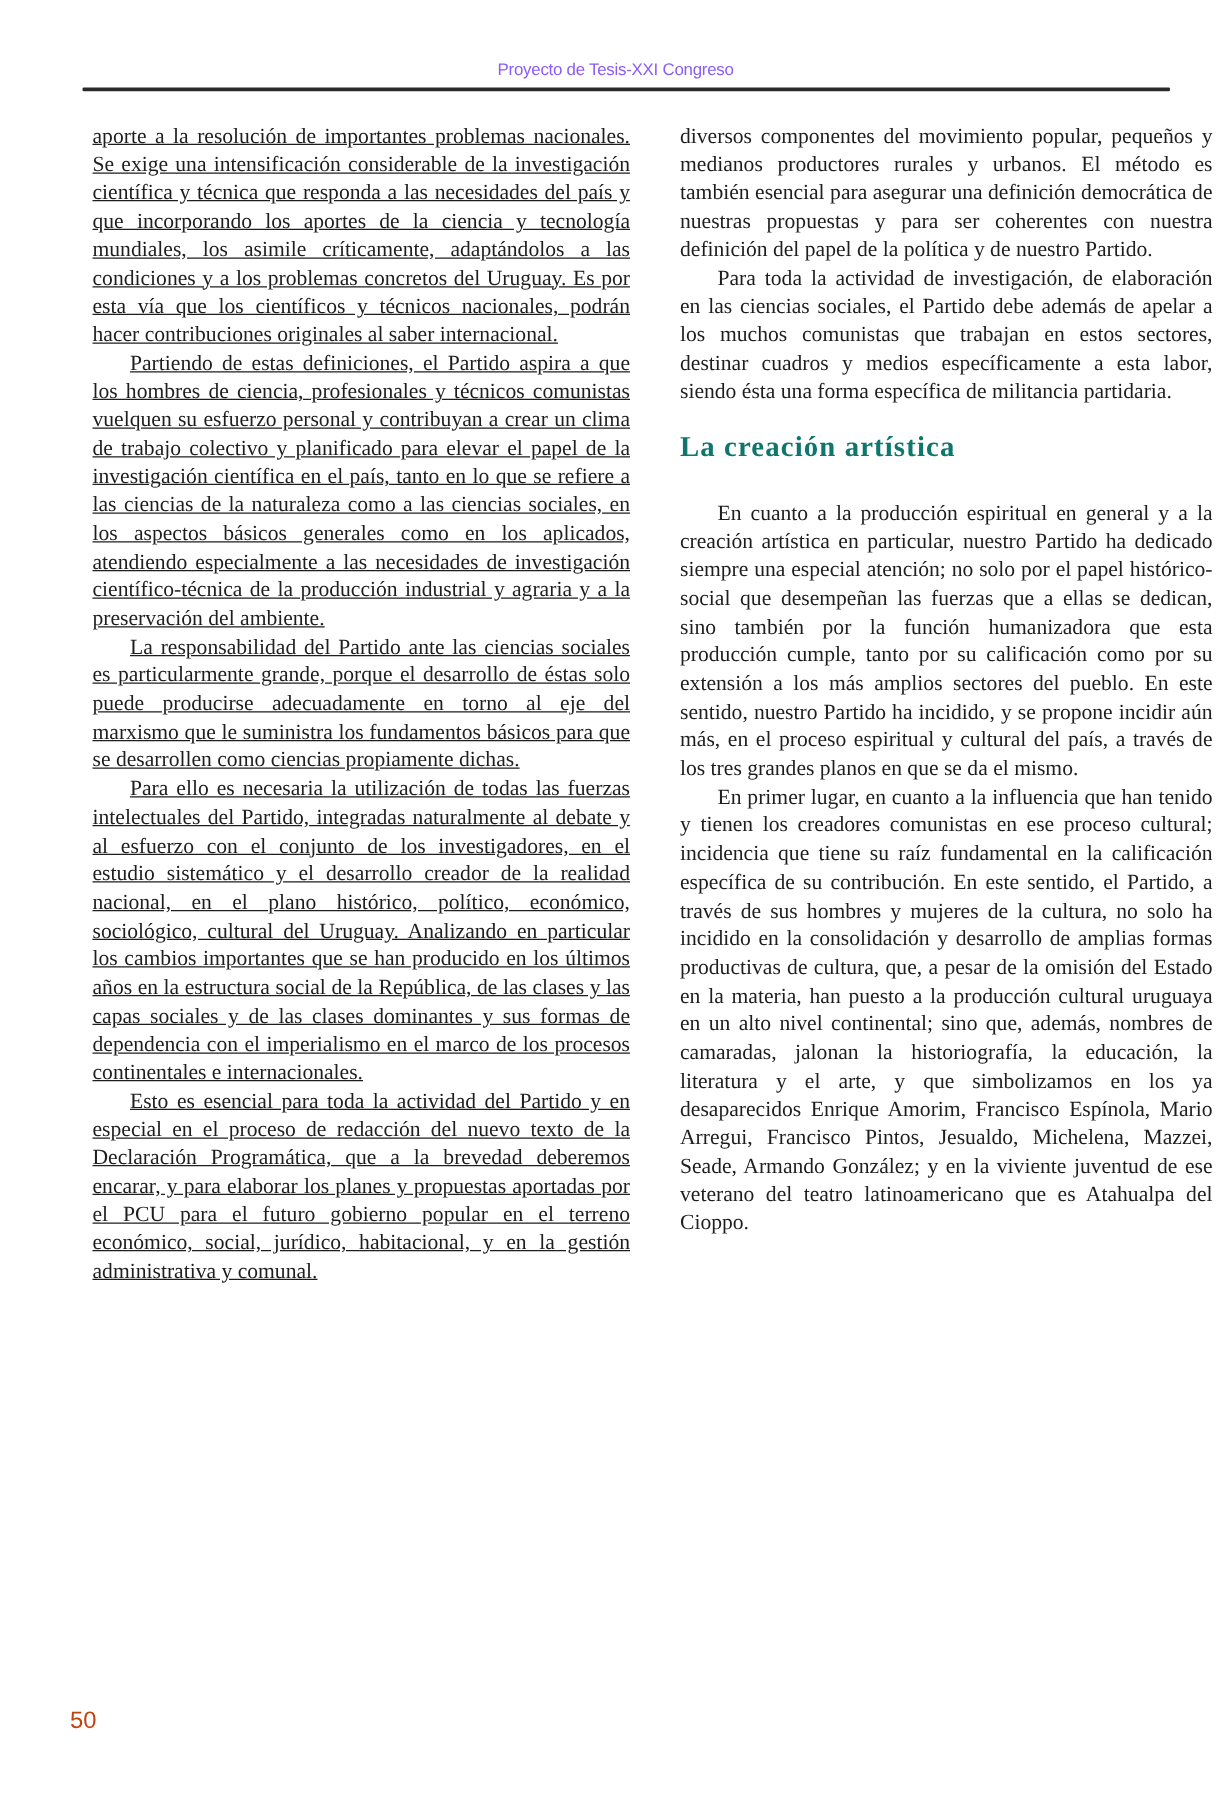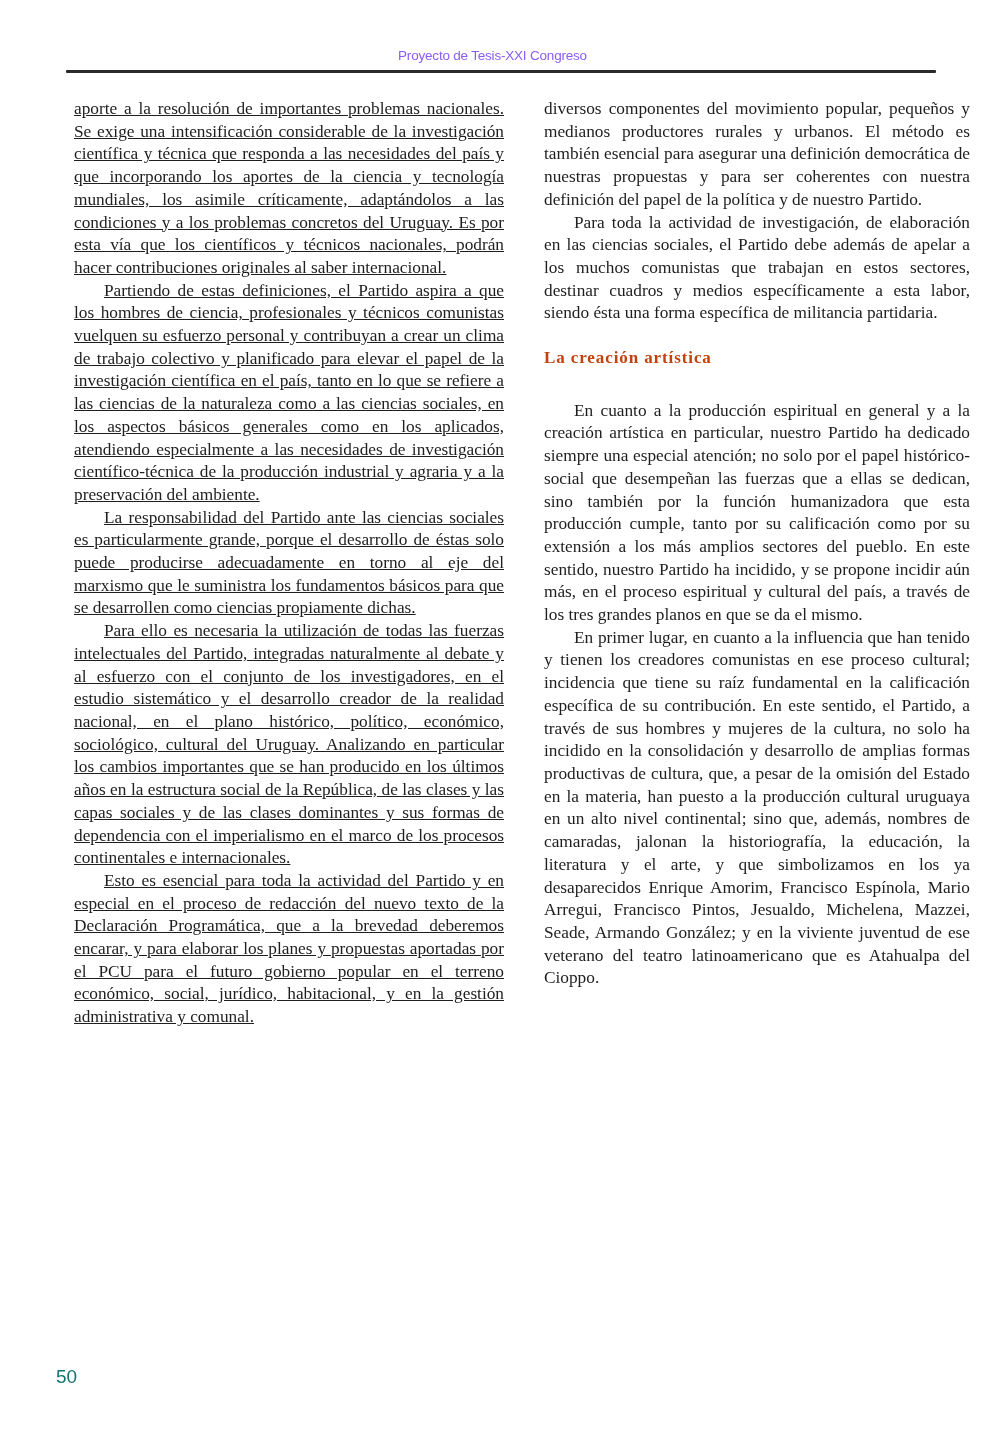--- a/index.html
+++ b/index.html
@@ -48,33 +48,33 @@
     .col-right { left: 524px; width: 426px; margin-left: 20px; }
     .column p {
       margin: 0;
       text-indent: 30px;
       hyphens: manual;
     }
     .column p.noindent { text-indent: 0; }
     .section-heading {
       font-family: "Liberation Serif", serif;
       font-weight: bold;
-      font-size: 17px;
+      font-size: 23px;
       letter-spacing: 0.9px;
-      color: #c2410c;
+      color: #0f766e;
       margin: 22px 0 30px 0;
       text-indent: 0;
     }
     .page-number {
       position: absolute;
       left: 56px;
       top: 1366px;
       font-family: "Liberation Sans", sans-serif;
       font-size: 19px;
-      color: #0f766e;
+      color: #c2410c;
     }
   </style>
 </head>
 <body>
 
 <div class="running-header">Proyecto de Tesis-XXI Congreso</div>
 <div class="header-rule"></div>
 
 <div class="column col-left">
   <p class="noindent">aporte a la resolución de importantes problemas nacionales. Se exige una intensificación considerable de la investigación científica y técnica que responda a las necesidades del país y que incorporando los aportes de la ciencia y tecnología mundiales, los asimile críticamente, adaptándolos a las condiciones y a los problemas concretos del Uruguay. Es por esta vía que los científicos y técnicos nacionales, podrán hacer contribuciones originales al saber interna­cional.</p>

